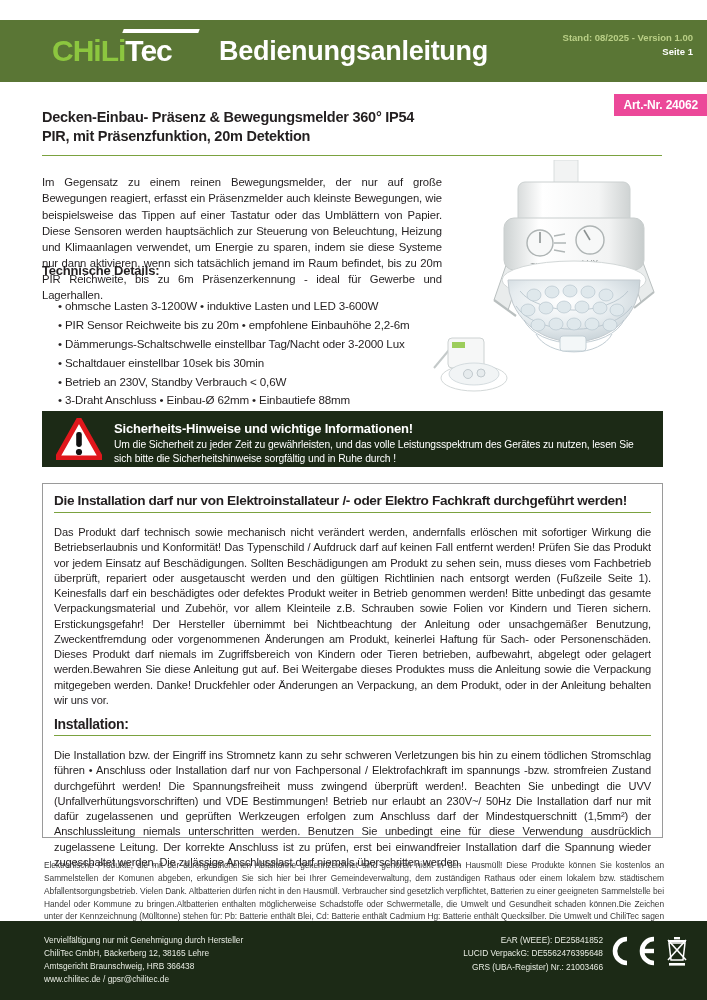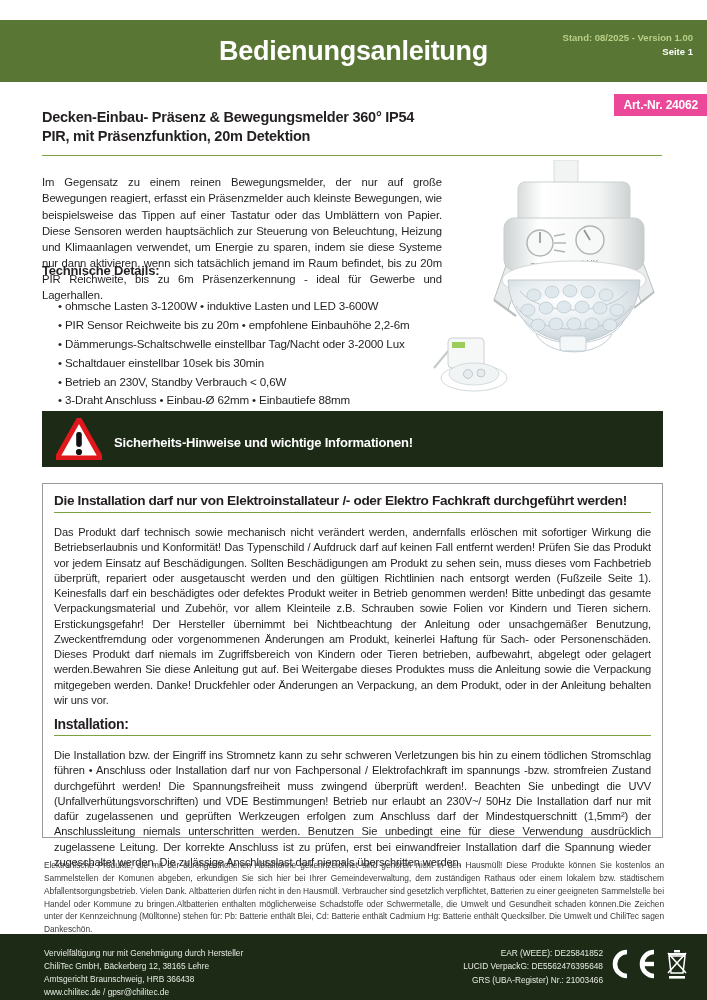--- a/index.html
+++ b/index.html
@@ -228,21 +228,21 @@
     line-height: 1.52;
     text-align: justify;
     letter-spacing: -0.05px;
     color: #3a3a3a;
   }
 
   
   .footer-band {
     position: absolute;
     left: 0; bottom: 0;
-    width: 707px; height: 66px;
+    width: 707px; height: 79px;
     background: #1c2a16;
   }
   .footer-left {
     position: absolute;
     left: 44px; top: 13px;
     color: #e8ece3;
     font-size: 8.3px;
     line-height: 1.55;
   }
   .footer-right {
@@ -258,20 +258,24 @@
     right: 18px; top: 14px;
     display: flex;
     align-items: center;
     gap: 7px;
   }
 </style>
 </head>
 <body>
 
 <div class="header-band">
+  <div class="logo">
+    <span class="logo-chili">CHiLi</span>
+      <span class="logo-tec">Tec</span>
+  </div>
   <div class="header-title">Bedienungsanleitung</div>
   <div class="header-meta">
     <div class="header-stand">Stand: 08/2025 - Version 1.00</div>
     <div class="header-page">Seite 1</div>
   </div>
 </div>
 
 <div class="art-badge">Art.-Nr. 24062</div>
 
 <div class="product-title">
@@ -375,20 +379,21 @@
 </svg>
 
 <div class="safety-box">
   <svg class="warn-triangle" width="46" height="42" viewBox="0 0 46 42">
     <path d="M23 1 L45 40 L1 40 Z" fill="#ffffff" stroke="#e0171c" stroke-width="5" stroke-linejoin="round"></path>
     <rect x="20.2" y="14" width="5.6" height="15" rx="2.4" fill="#111111"></rect>
     <circle cx="23" cy="34" r="3.1" fill="#111111"></circle>
   </svg>
   <div class="safety-text">
     <div class="safety-title">Sicherheits-Hinweise und wichtige Informationen!</div>
+    <div class="safety-body">Um die Sicherheit zu jeder Zeit zu gewährleisten, und das volle Leistungsspektrum des Gerätes zu nutzen, lesen Sie sich bitte die Sicherheitshinweise sorgfältig und in Ruhe durch !</div>
   </div>
 </div>
 
 <div class="install-box">
   <div class="install-head">Die Installation darf nur von Elektroinstallateur /- oder  Elektro Fachkraft durchgeführt werden!</div>
   <div class="install-body">Das Produkt darf technisch sowie mechanisch nicht verändert werden, andernfalls  erlöschen mit sofortiger Wirkung die Betriebserlaubnis und Konformität! Das Typenschild  / Aufdruck darf auf keinen Fall entfernt werden! Prüfen Sie das Produkt vor jedem Einsatz auf Beschädigungen. Sollten Beschädigungen am Produkt zu sehen sein, muss dieses vom Fachbetrieb überprüft, repariert oder ausgetauscht werden und den gültigen Richtlinien nach entsorgt werden (Fußzeile Seite 1). Keinesfalls darf ein beschädigtes oder defektes Produkt weiter in Betrieb genommen werden! Bitte unbedingt das gesamte Verpackungsmaterial und Zubehör, vor allem Kleinteile z.B. Schrauben sowie Folien vor Kindern und Tieren sichern. Erstickungsgefahr! Der Hersteller übernimmt bei Nichtbeachtung der Anleitung oder unsachgemäßer Benutzung, Zweckentfremdung oder vorgenommenen Änderungen am Produkt, keinerlei Haftung für Sach- oder Personenschäden.  Dieses Produkt darf niemals im Zugriffsbereich von Kindern oder Tieren betrieben, aufbewahrt, abgelegt oder gelagert werden.Bewahren Sie diese Anleitung gut auf. Bei Weitergabe dieses Produktes muss die Anleitung sowie die Verpackung mitgegeben werden. Danke! Druckfehler oder Änderungen an Verpackung, an dem Produkt, oder in der Anleitung behalten wir uns vor.</div>
   <div class="install-sub">Installation:</div>
   <div class="install-body">Die Installation bzw. der Eingriff ins Stromnetz kann zu sehr schweren Verletzungen bis hin zu einem tödlichen Stromschlag führen • Anschluss oder Installation darf nur von Fachpersonal / Elektrofachkraft im spannungs -bzw. stromfreien Zustand durchgeführt werden! Die Spannungsfreiheit muss zwingend überprüft werden!. Beachten Sie unbedingt die UVV (Unfallverhütungsvorschriften) und VDE Bestimmungen! Betrieb nur erlaubt an  230V~/ 50Hz Die Installation darf nur mit dafür zugelassenen und geprüften Werkzeugen erfolgen zum Anschluss darf der Mindestquerschnitt (1,5mm²) der Anschlussleitung niemals unterschritten werden. Benutzen Sie unbedingt eine für diese Verwendung ausdrücklich zugelassene Leitung. Der korrekte Anschluss ist zu prüfen, erst bei einwandfreier Installation darf die Spannung wieder zugeschaltet werden. Die zulässige Anschlusslast darf niemals überschritten werden.</div>
 </div>
 

